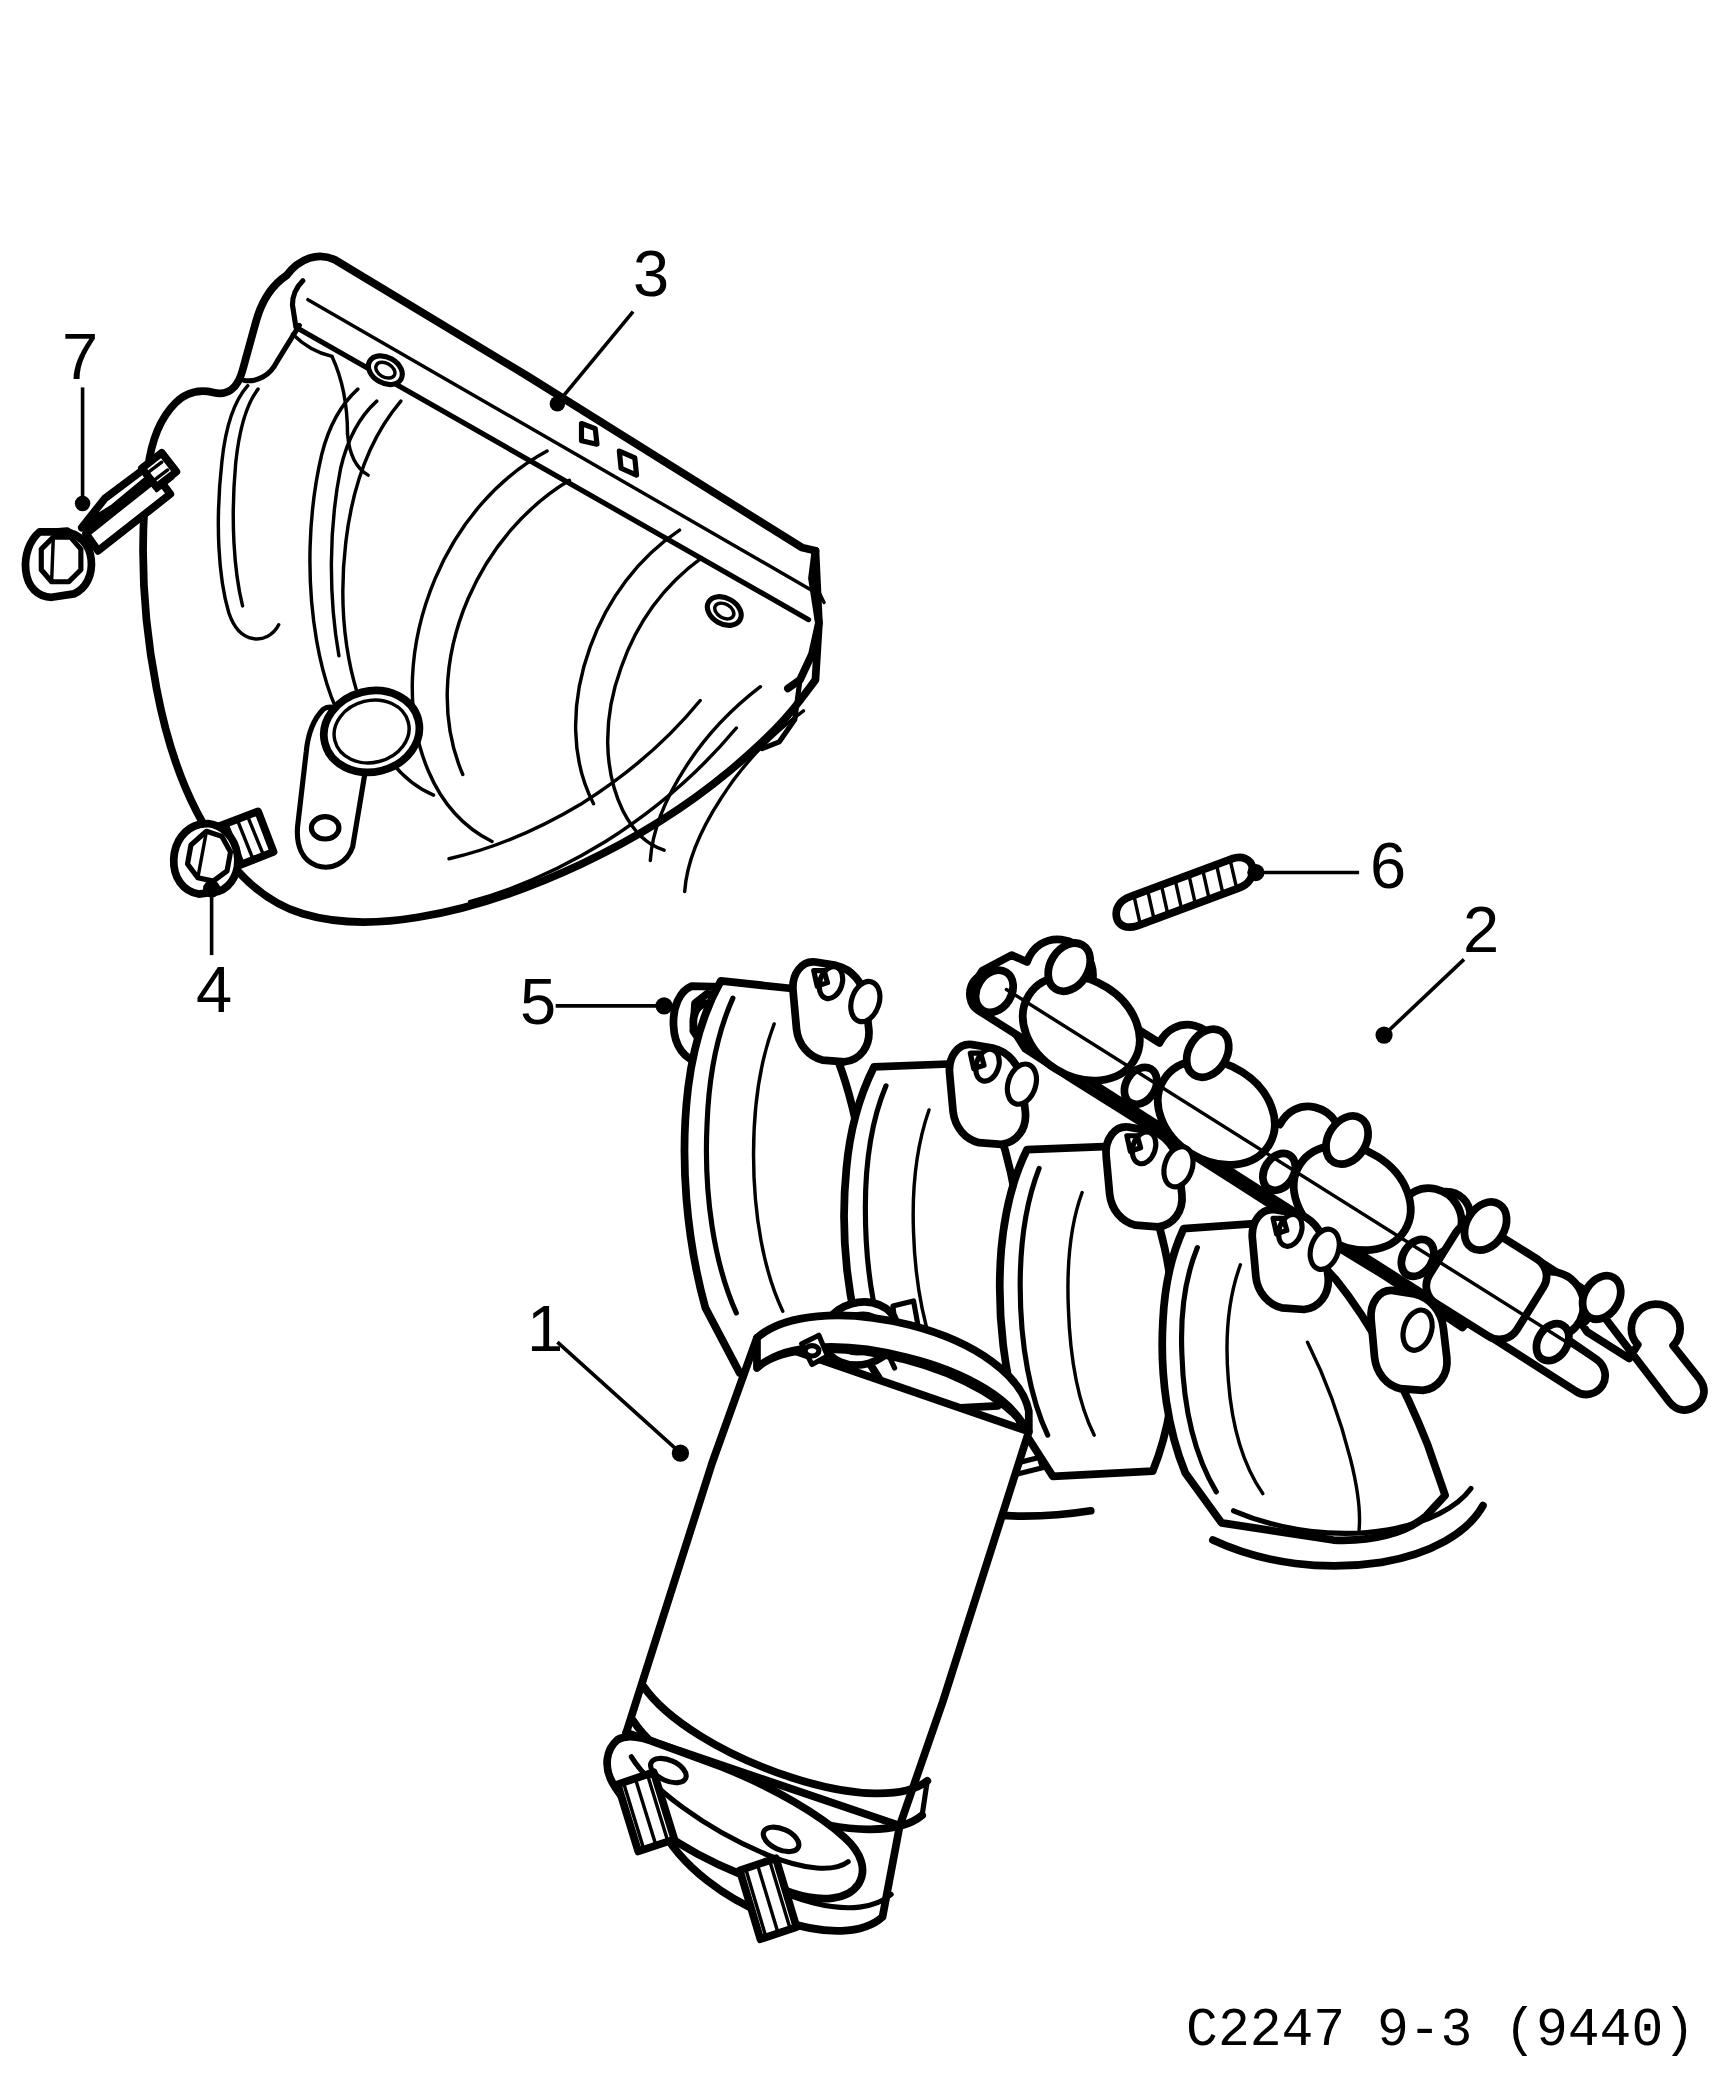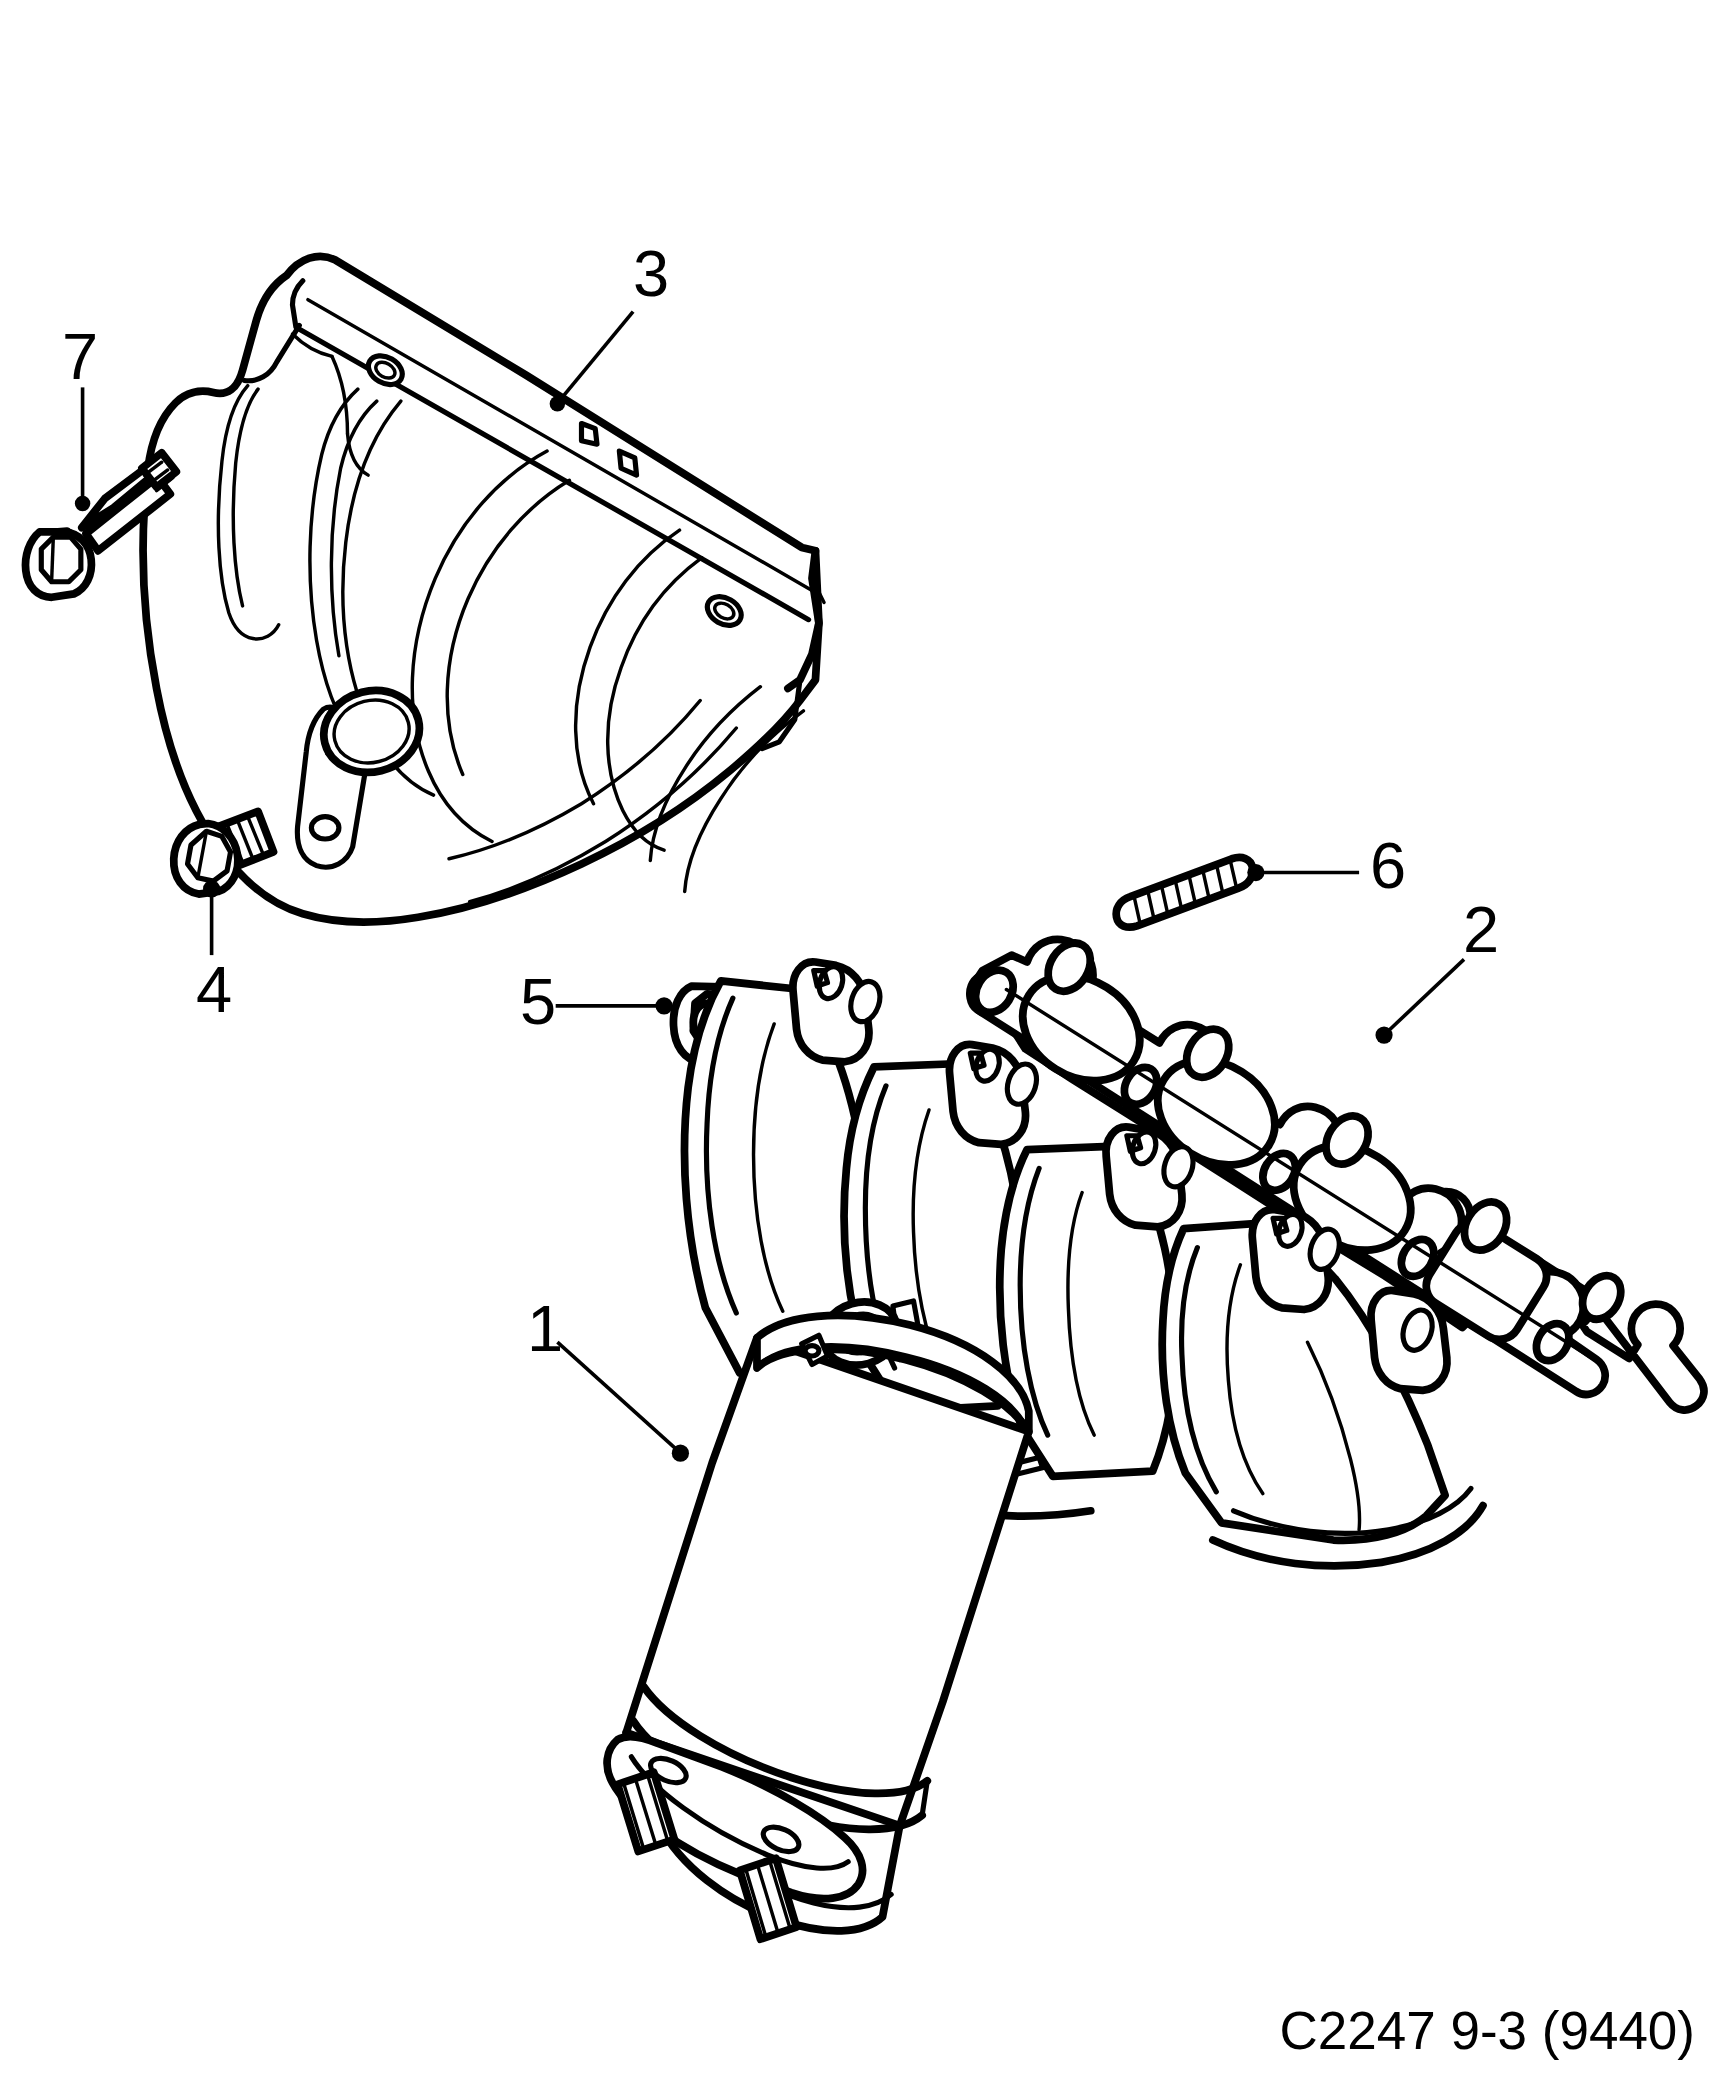--- a/index.html
+++ b/index.html
@@ -30,21 +30,21 @@
     font-family: "Liberation Sans", sans-serif;
     font-size: 65px;
     color: #000000;
     line-height: 1;
     user-select: none;
   }
   #caption {
     position: absolute;
     right: 40px;
     bottom: 29px;
-    font-family: Liberation Sans, sans-serif;
+    font-family: Liberation Mono, monospace;
     font-size: 53px;
     color: #000000;
     white-space: nowrap;
     text-align: center;
   }
   .ln { fill: none; stroke: #000; }
   .thick { stroke-width: 9; stroke-linecap: round; stroke-linejoin: round; }
   .med   { stroke-width: 6; stroke-linecap: round; stroke-linejoin: round; }
   .thin  { stroke-width: 4; stroke-linecap: round; stroke-linejoin: round; }
   .leader{ stroke-width: 4.2; stroke-linecap: butt; fill:none; stroke:#000; }

